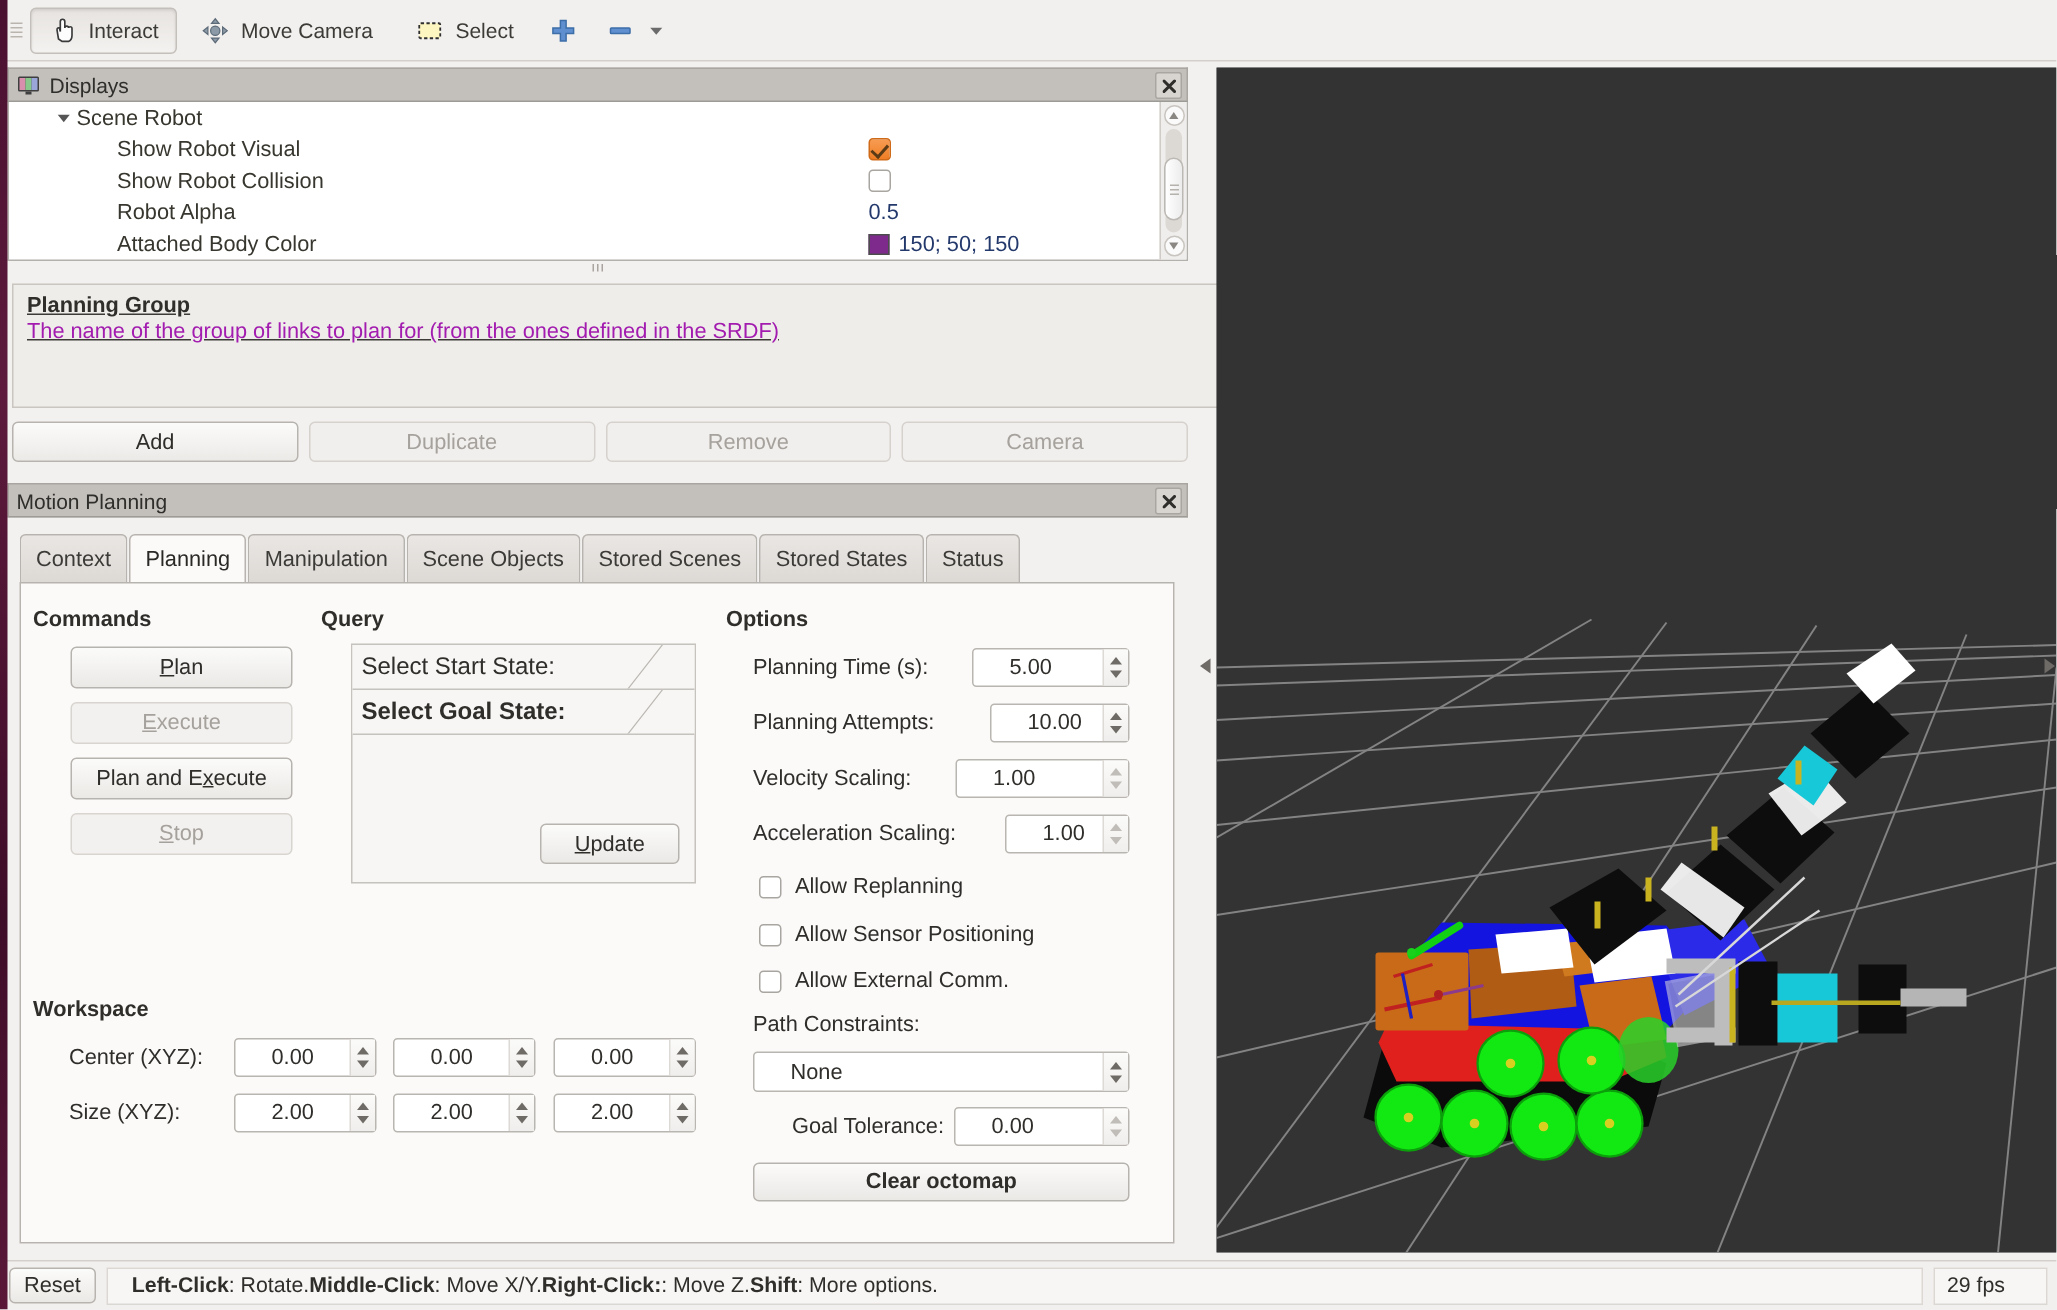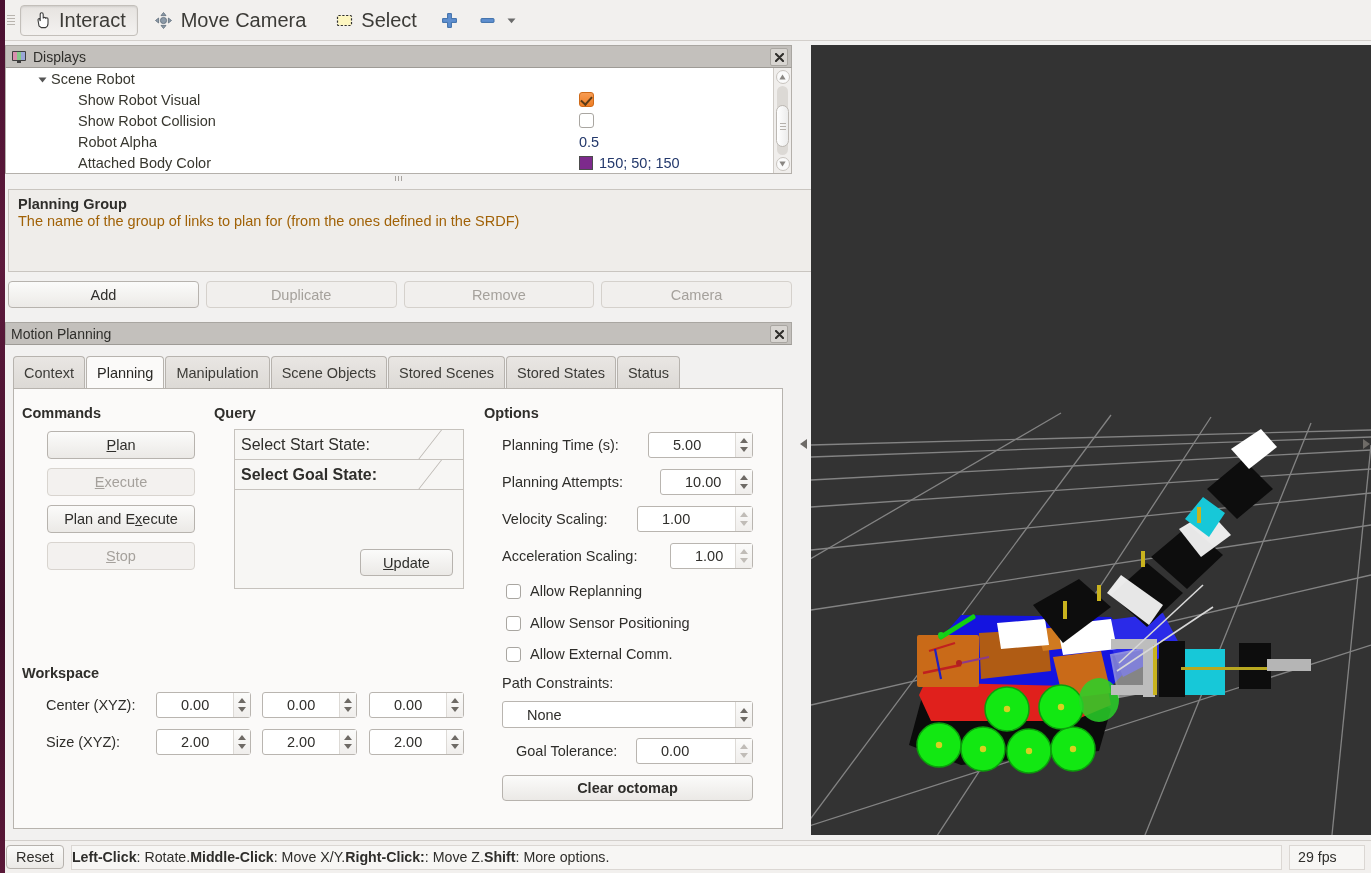--- a/index.html
+++ b/index.html
@@ -30,21 +30,21 @@
   }
   .tb-handle {
     width: 14px; height: 26px; margin-left: 4px;
     display: flex; flex-direction: column; justify-content: center; align-items: center; gap: 2px;
   }
   .tb-handle i { display:block; width: 8px; height: 1px; background: #b9b4ae; }
   .tb-btn {
     display: flex; align-items: center; gap: 7px;
     height: 31px; padding: 0 11px; margin: 0 2px;
     border: 1px solid transparent; border-radius: 4px;
-    background: transparent; color: #3c3b37; font-size: 20px;
+    background: transparent; color: #3c3b37; font-size: 14px;
     cursor: default; white-space: nowrap;
   }
   .tb-btn.pressed {
     background: linear-gradient(to bottom,#e6e3e0,#f4f2f0);
     border: 1px solid #c3bfba;
     box-shadow: inset 0 1px 2px rgba(0,0,0,.10);
   }
   .tb-icon { width: 20px; height: 20px; display:flex; align-items:center; justify-content:center; }
   .tb-plain { padding: 0 6px; }
 
@@ -105,23 +105,24 @@
   .sb-thumb i { width: 6px; height: 1px; background: #b5b1ac; display:block; }
   .hsplit { position: absolute; left: 0; top: 130px; width: 787px; height: 7px;
             display:flex; align-items:center; justify-content:center; }
   .hsplit i { display:block; width:1px; height:5px; background:#a8a4a0; margin: 0 1px;}
 
   
   #helpbox {
     position: absolute; left: 8px; top: 189px; width: 856px; height: 83px;
     background: #efedea; border: 1px solid #c9c5c0;
     padding: 6px 9px;
+    text-decoration: underline;
   }
   .help-title { font-weight: bold; font-size: 14.5px; color: #2f2e2b; margin-bottom: 1px;}
-  .help-body  { font-size: 14.5px; color: #a16207; }
+  .help-body  { font-size: 14.5px; color: #a21caf; }
 
   
   #btnrow { position: absolute; left: 8px; top: 281px; width: 784px; height: 27px; display: flex; gap: 7px; }
   .gbtn {
     flex: 1; height: 27px; border-radius: 4px;
     border: 1px solid #b7b3ae;
     background: linear-gradient(to bottom,#fbfbfa,#eceae7);
     display: flex; align-items: center; justify-content: center;
     font-size: 14.5px; color: #2f2e2b;
   }
@@ -227,21 +228,21 @@
     background: #f2f0ee; border-top: 1px solid #d3cfcb;
     display: flex; align-items: center; padding: 0 6px; gap: 7px;
   }
   .resetbtn {
     height: 24px; padding: 0 9px; border-radius: 4px; border: 1px solid #b7b3ae;
     background: linear-gradient(to bottom,#fbfbfa,#ebe9e6);
     display:flex; align-items:center; font-size: 14.5px; color: #2f2e2b;
   }
   .statusmsg {
     flex: 1; height: 25px; background: #f7f6f4; border: 1px solid #dbd7d3;
-    display:flex; align-items:center; padding-left: 0; font-size: 14.2px; color: #2f2e2b;
+    display:flex; align-items:center; padding-left: 16px; font-size: 14.2px; color: #2f2e2b;
     gap: 0;
   }
   .statusmsg b { font-weight: bold; }
   .fpsbox {
     width: 76px; height: 25px; background: #f7f6f4; border: 1px solid #dbd7d3;
     display:flex; align-items:center; padding-left: 8px; font-size: 14.2px; color: #2f2e2b;
   }
 </style>
 </head>
 <body>
@@ -510,21 +511,21 @@
 
   <div class="opt-label" style="left:502px;top:675px">Path Constraints:</div>
   <div class="combo" style="left:502px;top:701px;width:251px;height:27px">
     <span>None</span>
     <span class="spin-arrows">
         <span class="up"></span>
         <span class="dn"></span>
       </span>
   </div>
 
-  <div class="opt-label" style="left:516px;top:743px">Goal Tolerance:</div>
+  <div class="opt-label" style="left:528px;top:743px">Goal Tolerance:</div>
   <div class="combo" style="left:636px;top:738px;width:117px;height:26px">
     <span>0.00</span>
     <span class="spin-arrows dim">
         <span class="up"></span>
         <span class="dn"></span>
       </span>
   </div>
 
   <div class="clearbtn">Clear octomap</div>
 

